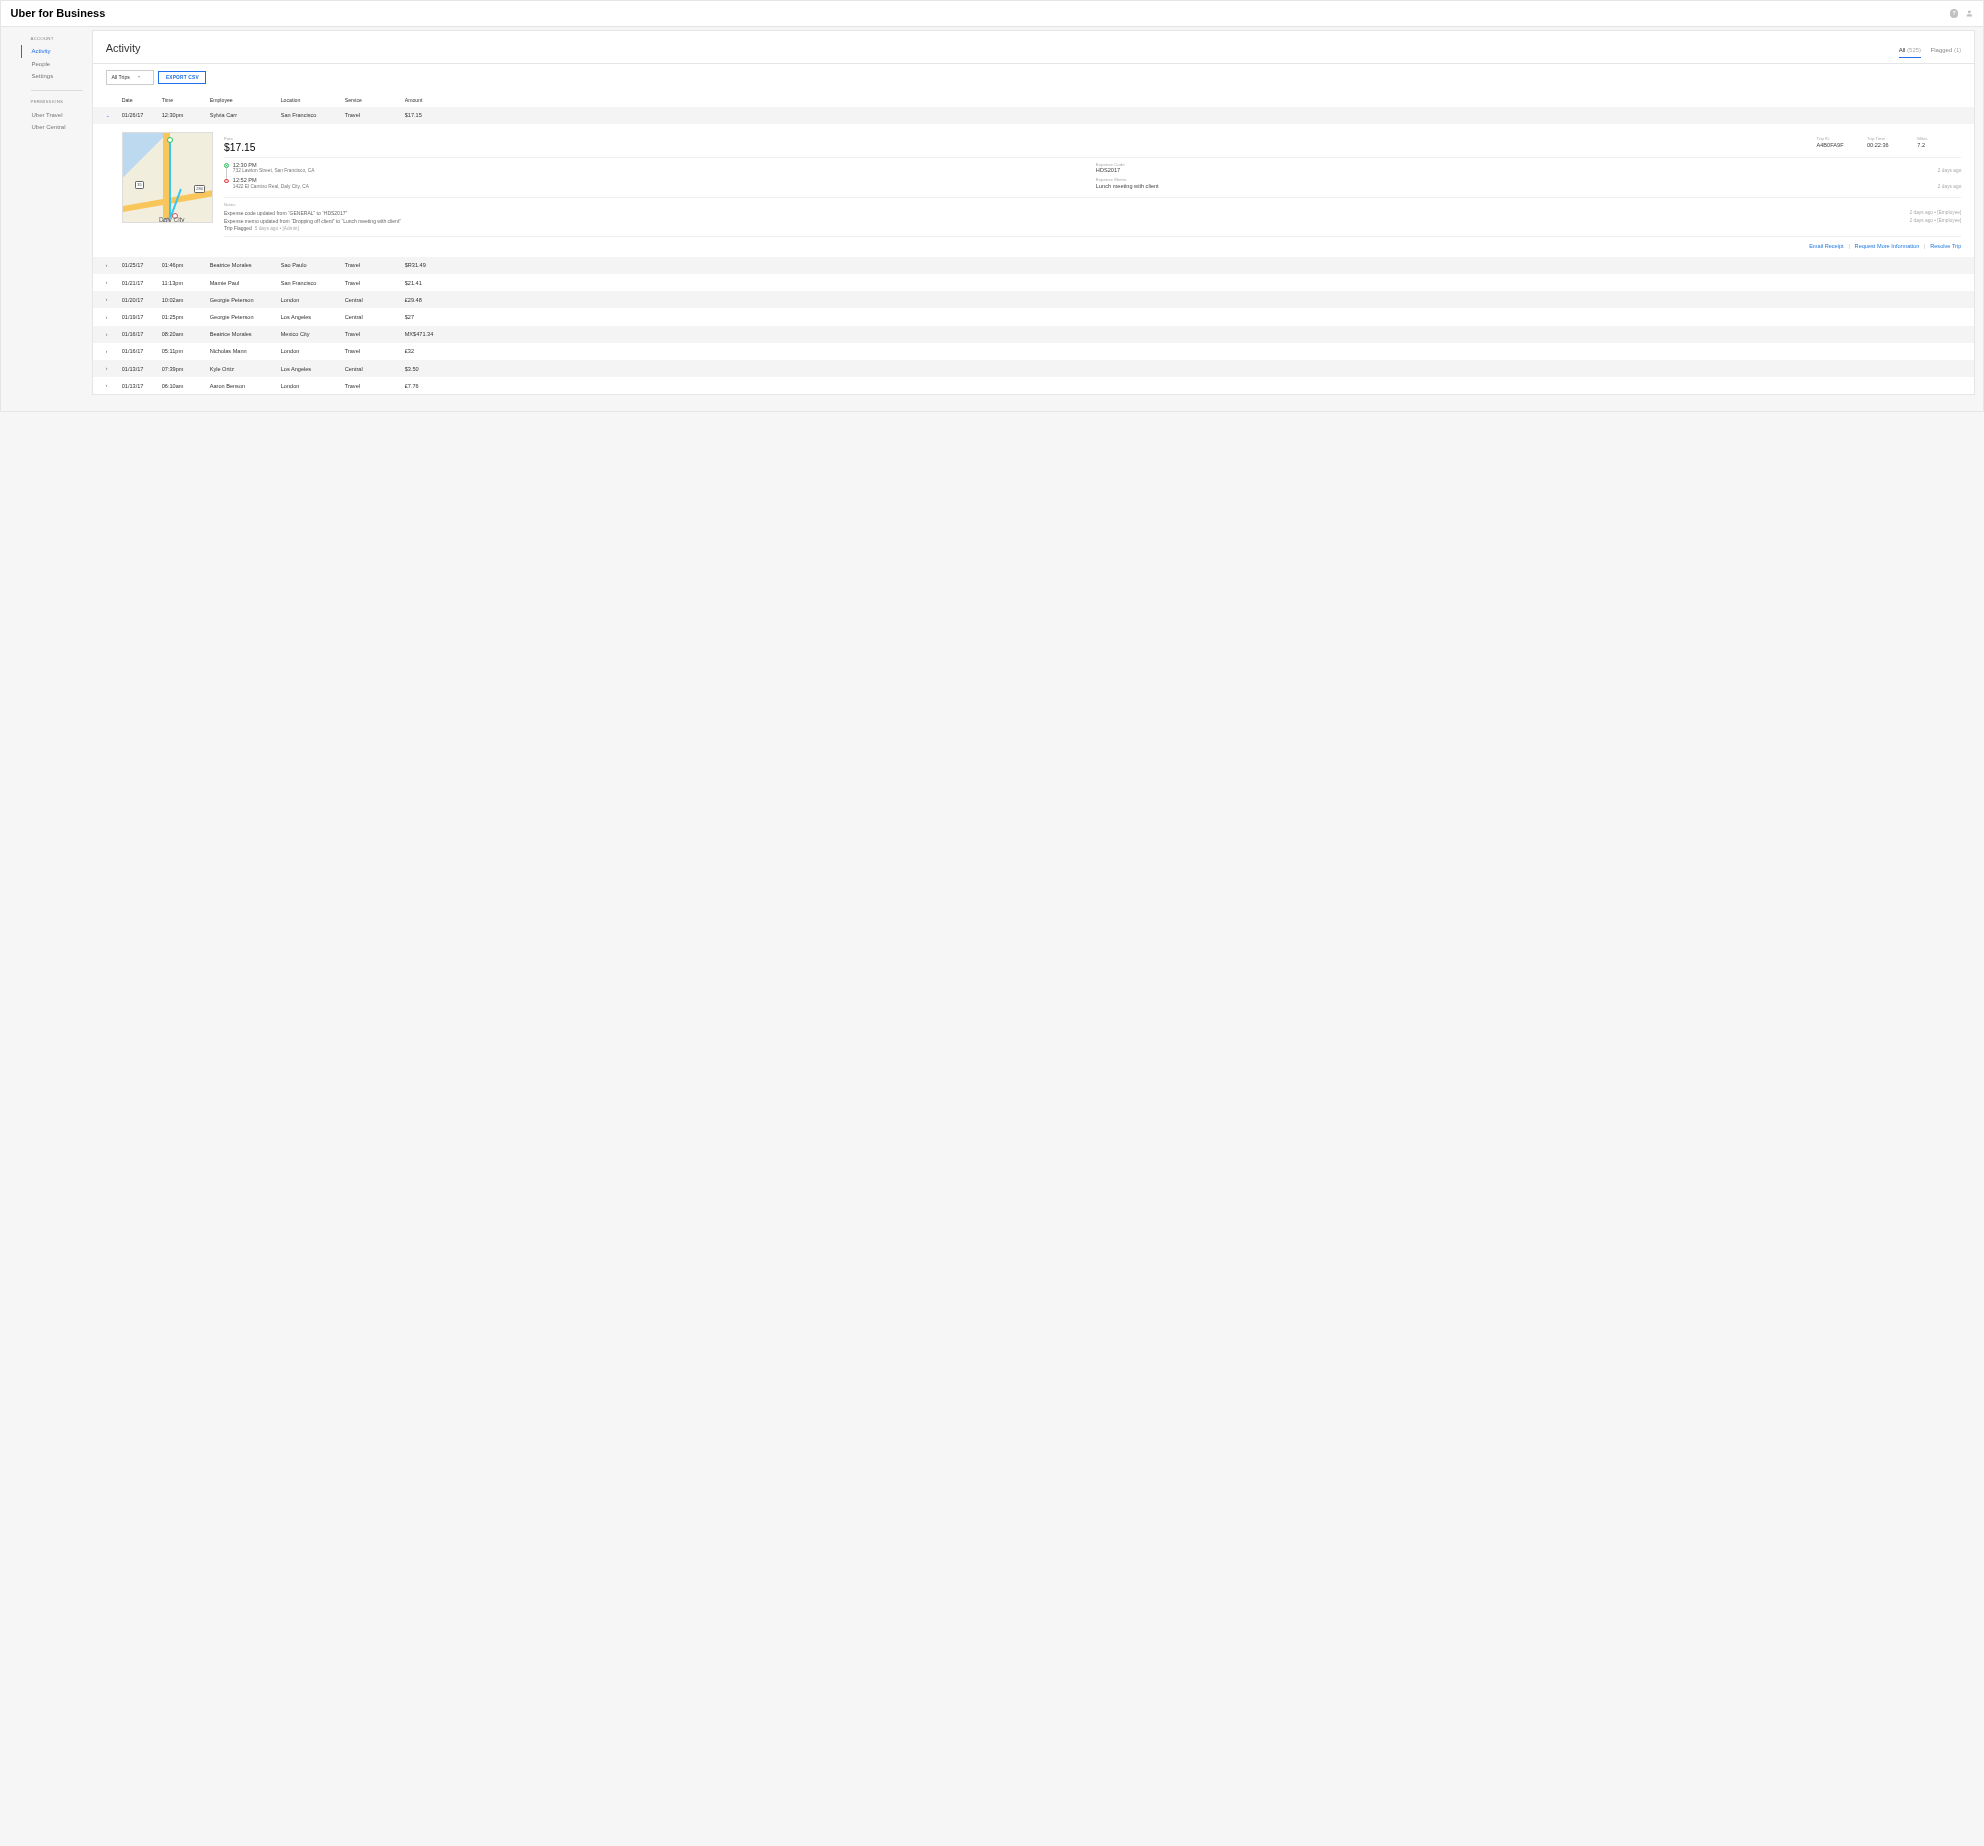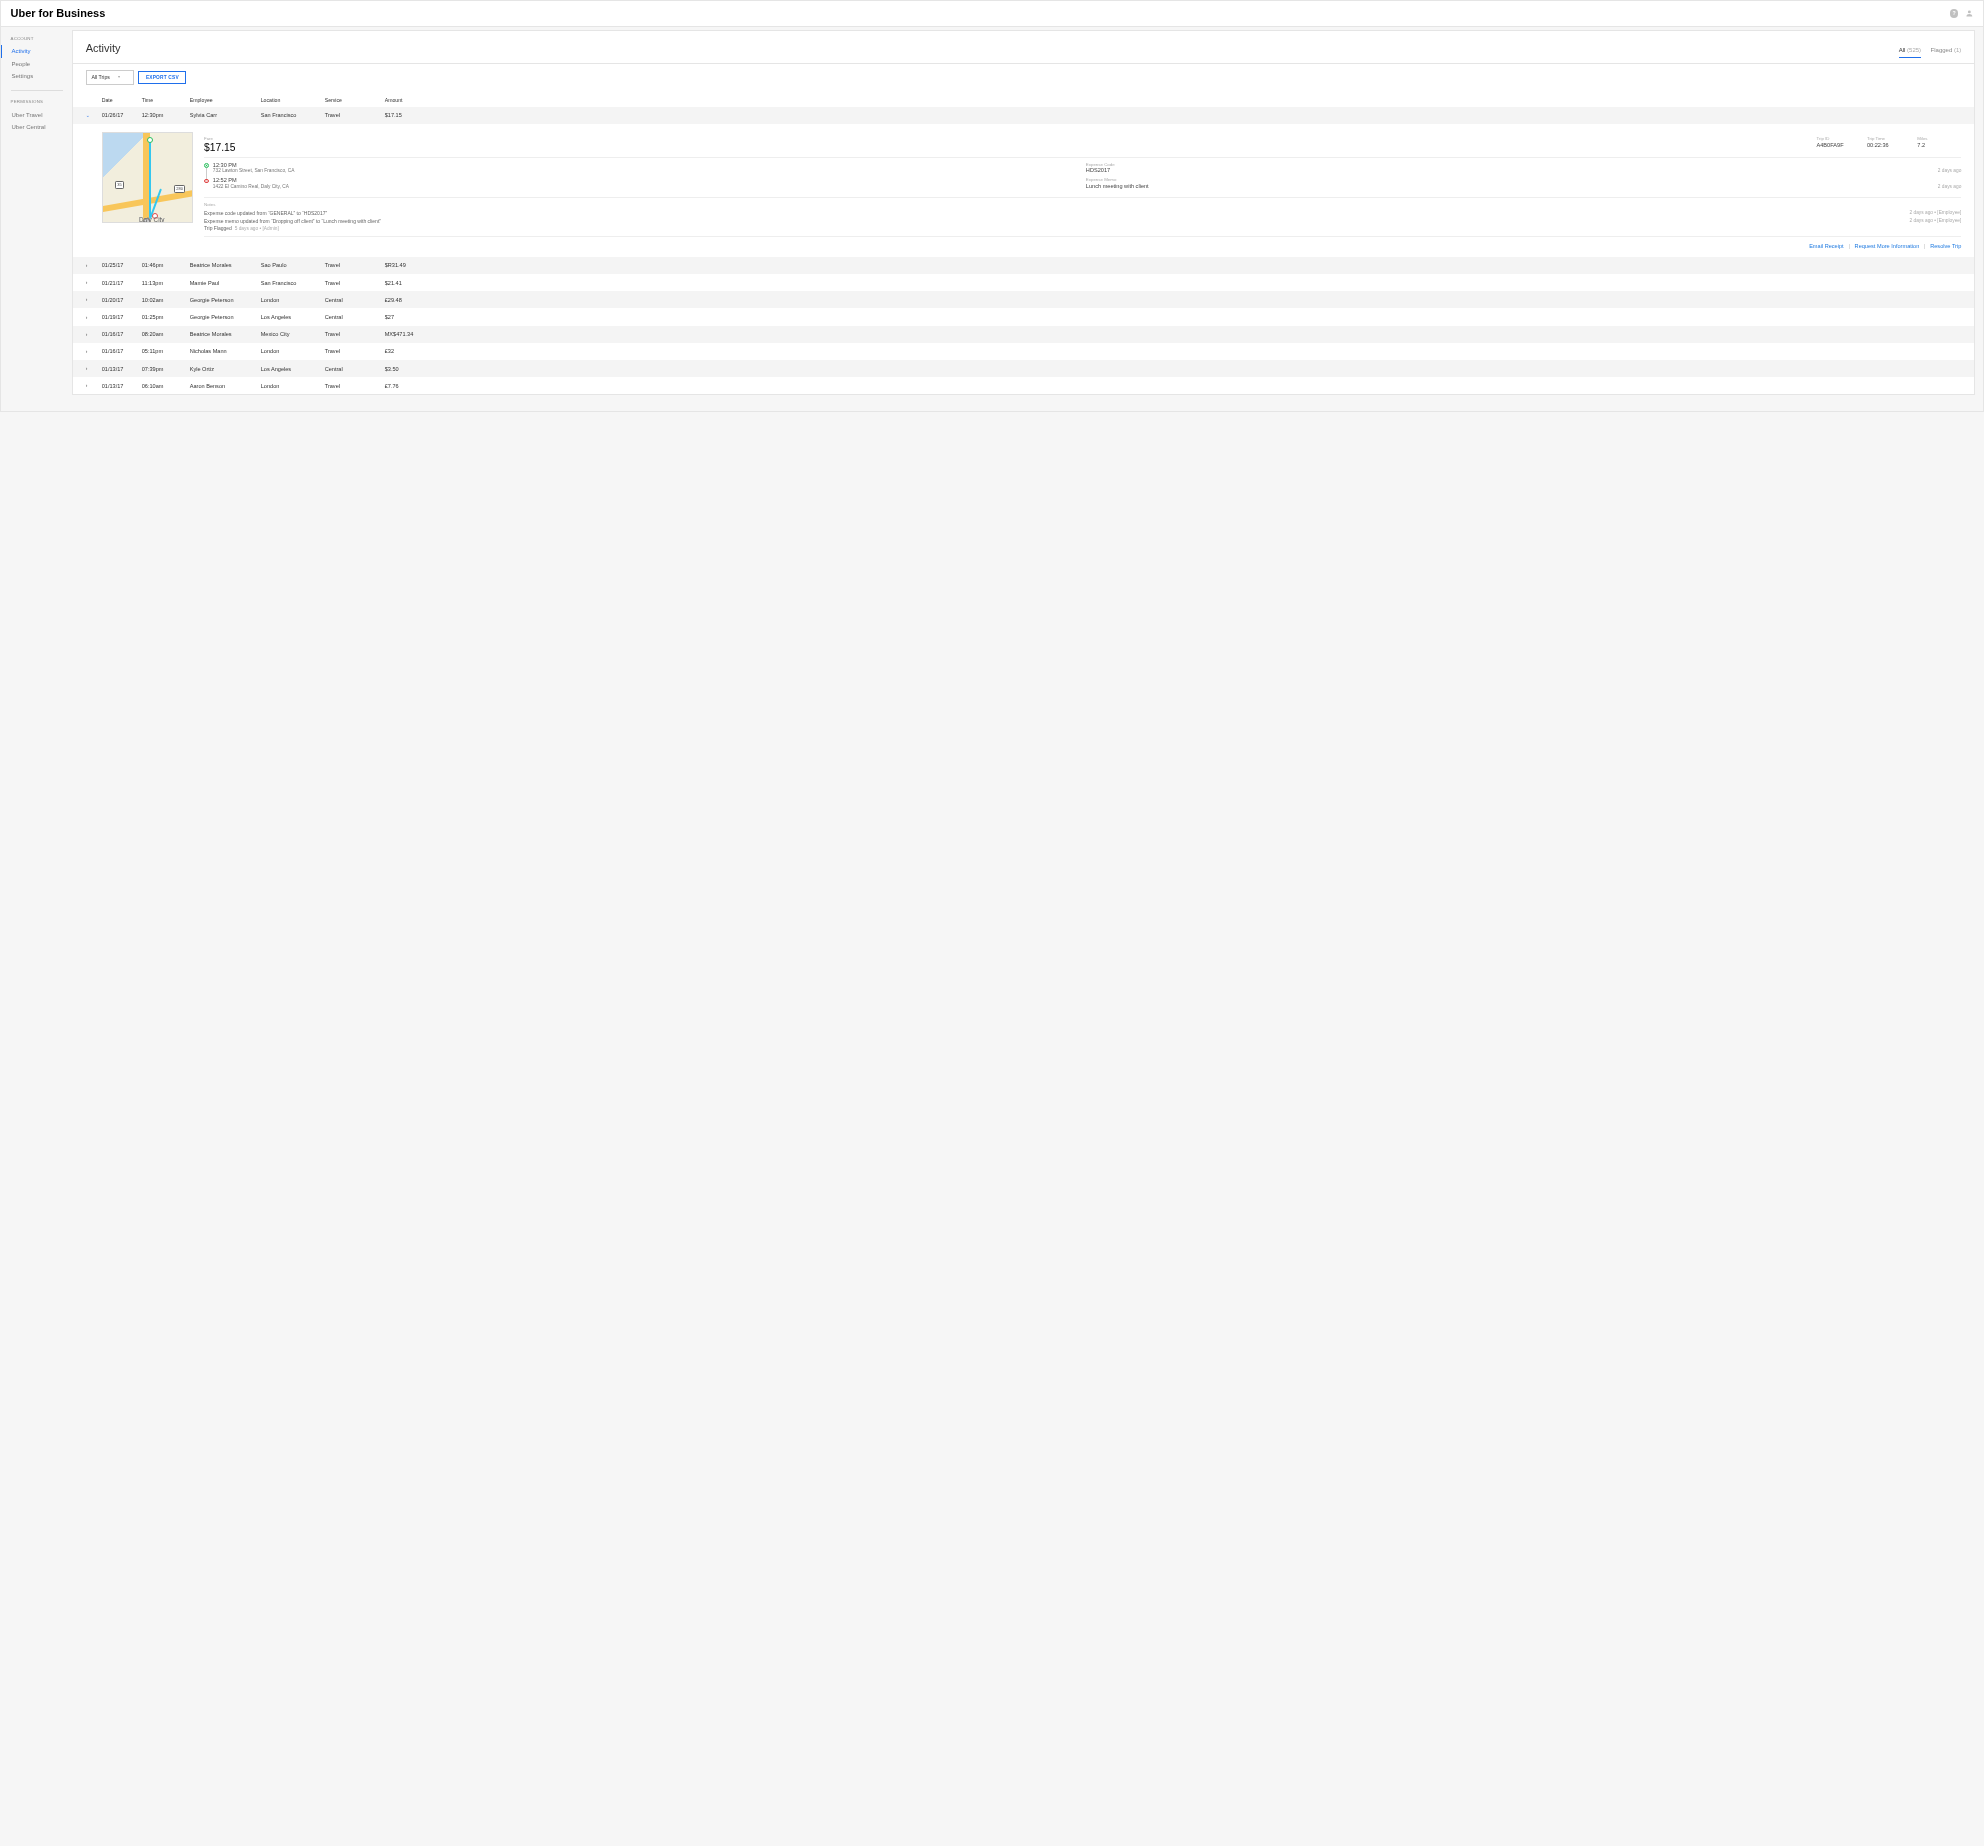--- a/index.html
+++ b/index.html
@@ -3,21 +3,21 @@
 <meta charset="utf-8">
 <style>
 * { box-sizing: border-box; margin: 0; padding: 0; }
 body { font-family: -apple-system, BlinkMacSystemFont, "Segoe UI", Arial, sans-serif; background: #f6f6f6; color: #333; font-size: 5.6px; }
 .app { background: #fff; border: 0.4px solid #e5e5e5; margin: 0; }
 .topbar { display: flex; align-items: center; justify-content: space-between; padding: 6.4px 9.5px; border-bottom: 0.4px solid #e5e5e5; background: #fff; }
 .brand { font-size: 11px; font-weight: 600; color: #000; }
 .topbar-icons { display: flex; gap: 6.4px; align-items: center; }
 .icon-circle { width: 8.7px; height: 8.7px; border-radius: 50%; background: #c0c0c0; display: flex; align-items: center; justify-content: center; color: #fff; font-size: 5.2px; font-weight: bold; }
 .icon-person { width: 8.7px; height: 8.7px; color: #c0c0c0; }
-.layout { display: flex; background: #f6f6f6; }
+.layout { display: flex; background: #f6f6f6; padding-left: 20px; }
 .sidebar { width: 71px; padding: 9.5px 0; }
 .sb-section-label { font-size: 4.4px; color: #888; letter-spacing: 0.2px; padding: 0 9.5px 4px; }
 .sb-item { padding: 3.2px 9.5px; font-size: 6px; color: #777; cursor: pointer; border-left: 1.2px solid transparent; }
 .sb-item.active { color: #1f6feb; border-left-color: #1f6feb; }
 .sb-divider { margin: 8px 9.5px; border: none; border-top: 0.4px solid #ddd; }
 .main { flex: 1; padding: 0 8px 16px 0; }
 .panel { background: #fff; border: 0.4px solid #e5e5e5; margin-top: 3.2px; padding: 0; }
 .panel-header { display: flex; align-items: baseline; justify-content: space-between; padding: 11px 12.7px 4.8px; border-bottom: 0.4px solid #e5e5e5; }
 .page-title { font-size: 11px; font-weight: 300; color: #333; }
 .tabs { display: flex; gap: 9.5px; font-size: 6px; }

